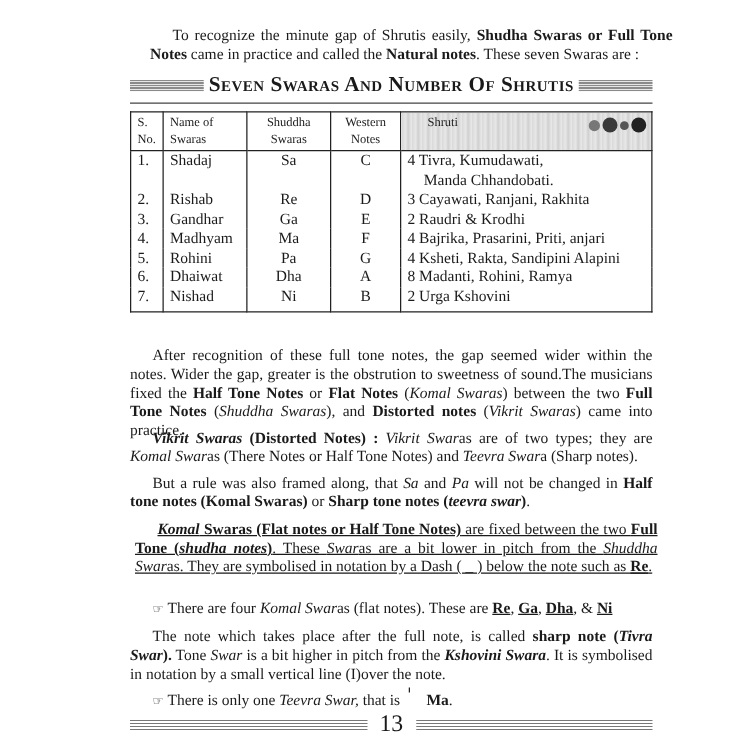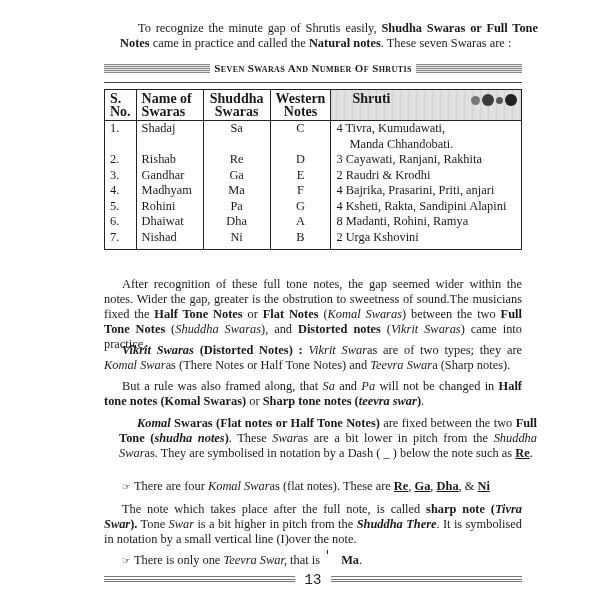--- a/index.html
+++ b/index.html
@@ -10,57 +10,57 @@
     .indent { text-indent: 18px; }
     b { font-weight: bold; }
     i { font-style: italic; }
     u { text-decoration: underline; font-weight: bold; }
 
     .p1 { position: absolute; top: 21px; left: 16px; width: 418px; }
     .title-bar { position: absolute; top: 61px; left: 0; width: 418px; height: 14px;
       display: flex; align-items: center; }
     .stripes { flex: 1; height: 9px;
       background: repeating-linear-gradient(to bottom, #8a8a8a 0px, #8a8a8a 1px, #e6e6e6 1px, #e6e6e6 2px); }
-    .title-text { padding: 0 4px; font-size: 11px; font-weight: bold; font-variant: small-caps;
+    .title-text { padding: 0 4px; font-size: 17px; font-weight: bold; font-variant: small-caps;
       letter-spacing: 0.4px; white-space: nowrap; }
 
     .rule-top { position: absolute; top: 82px; left: 0; width: 418px; height: 1px; background: #444; }
 
     table.swaras { position: absolute; top: 89px; left: 0; width: 418px; border-collapse: collapse;
       font-size: 12.4px; }
     table.swaras th, table.swaras td { border-left: 1.5px solid #222; border-right: 1.5px solid #222;
       padding: 0 5px; vertical-align: top; line-height: 15.5px; }
     table.swaras thead th { border-top: 1.5px solid #222; border-bottom: 1.5px solid #222;
-      font-weight: bold; font-size: 14px; line-height: 13px; padding-top: 2px; padding-bottom: 2px; text-align: left; }
+      font-weight: normal; font-size: 10px; line-height: 13px; padding-top: 2px; padding-bottom: 2px; text-align: left; }
     table.swaras thead th.center { text-align: center; }
     table.swaras tbody tr:last-child td { border-bottom: 1.5px solid #222; }
     table.swaras td.center { text-align: center; }
     .shruti-head { position: relative;
       background: repeating-linear-gradient(to right, #d8d8d8 0px, #e8e8e8 3px, #cfcfcf 5px, #ececec 8px); }
     .shruti-deco { position: absolute; right: 4px; top: 4px; display: flex; gap: 2px; align-items: center; }
     .dot { border-radius: 50%; background: #3a3a3a; }
     .tail { display: block; padding-left: 13px; }
     .firstrow td { padding-top: 3px; padding-bottom: 2px; }
 
     .p2 { position: absolute; top: 277px; left: 0; width: 418px; }
     .p3 { position: absolute; top: 343px; left: 0; width: 418px; }
     .p4 { position: absolute; top: 379px; left: 0; width: 418px; }
-    .p5 { position: absolute; top: 416px; left: 15px; width: 418px; }
+    .p5 { position: absolute; top: 416px; left: 4px; width: 418px; text-decoration: underline; }
     .p6 { position: absolute; top: 479px; left: 0; width: 418px; }
     .p7 { position: absolute: top: 0; }
     .p7 { position: absolute; top: 502px; left: 0; width: 418px; }
     .p8 { position: absolute; top: 553px; left: 0; width: 418px; }
     .hand { font-family: "DejaVu Sans", sans-serif; font-size: 10px; margin-right: 3px; }
     .tick { position: relative; display: inline-block; }
     .tick::before { content: ""; position: absolute; left: 4px; top: -3px; width: 1px; height: 4px; background: #222; }
 
     .footer { position: absolute; top: 573px; left: 0; width: 418px; height: 14px; display: flex; align-items: center; }
     .footer .stripes { height: 8px;
       background: repeating-linear-gradient(to bottom, #777 0px, #777 1px, #fff 1px, #fff 2.5px); }
-    .page-num { padding: 0 10px; font-size: 14px; font-family: Liberation Mono, monospace; }
+    .page-num { padding: 0 10px; font-size: 19px; }
   </style>
 </head>
 <body>
 
 <div class="page">
 
   <p class="p1 indent"><span>To recognize the minute gap of Shrutis easily, </span><b>Shudha Swaras or Full Tone Notes</b><span> came in practice and called the </span><b>Natural notes</b><span>. These seven Swaras are :</span></p>
 
   <div class="title-bar">
     <div class="stripes"></div>
@@ -151,21 +151,21 @@
   <p class="p2 indent"><span>After recognition of these full tone notes, the gap seemed wider within the notes. Wider the gap, greater is the obstrution to sweetness of sound.The musicians fixed the </span><b>Half Tone Notes</b><span> or </span><b>Flat Notes</b><span> (</span><i>Komal Swaras</i><span>) between the two </span><b>Full Tone Notes</b><span> (</span><i>Shuddha Swaras</i><span>), and </span><b>Distorted notes</b><span> (</span><i>Vikrit Swaras</i><span>) came into practice.</span></p>
 
   <p class="p3 indent"><b><i>Vikrit Swaras</i></b><b> (Distorted Notes) : </b><i>Vikrit Swar</i><span>as are of two types; they are </span><i>Komal Swar</i><span>as (There Notes or Half Tone Notes) and </span><i>Teevra Swar</i><span>a (Sharp notes).</span></p>
 
   <p class="p4 indent"><span>But a rule was also framed along, that </span><i>Sa</i><span> and </span><i>Pa</i><span> will not be changed in </span><b>Half tone notes (Komal Swaras)</b><span> or </span><b>Sharp tone notes (</b><b><i>teevra swar</i></b><b>)</b><span>.</span></p>
 
   <p class="p5 indent"><b><i>Komal</i></b><b> Swaras (Flat notes or Half Tone Notes)</b><span> are fixed between the two </span><b>Full Tone (</b><b><i>shudha notes</i></b><b>)</b><span>. These </span><i>Swar</i><span>as are a bit lower in pitch from the </span><i>Shuddha Swar</i><span>as. They are symbolised in notation by a Dash ( _ ) below the note such as </span><u>Re</u><span>.</span></p>
 
   <p class="p6 indent"><span class="hand">☞</span><span>There are four </span><i>Komal Swar</i><span>as (flat notes). These are </span><u>Re</u><span>, </span><u>Ga</u><span>, </span><u>Dha</u><span>, &amp; </span><u>Ni</u></p>
 
-  <p class="p7 indent"><span>The note which takes place after the full note, is called </span><b>sharp note (</b><b><i>Tivra Swar</i></b><b>).</b><span> Tone </span><i>Swar</i><span> is a bit higher in pitch from the </span><b><i>Shuddha There</i></b><span>. It is symbolised in notation by a small vertical line (I)over the note.</span></p>
+  <p class="p7 indent"><span>The note which takes place after the full note, is called </span><b>sharp note (</b><b><i>Tivra Swar</i></b><b>).</b><span> Tone </span><i>Swar</i><span> is a bit higher in pitch from the </span><b><i>Kshovini Swara</i></b><span>. It is symbolised in notation by a small vertical line (I)over the note.</span></p>
 
   <p class="p8 indent"><span class="hand">☞</span><span>There is only one </span><i>Teevra Swar,</i><span> that is </span><b class="tick">Ma</b><span>.</span></p>
 
   <div class="footer">
     <div class="stripes"></div>
     <div class="page-num">13</div>
     <div class="stripes"></div>
   </div>
 </div>
 

